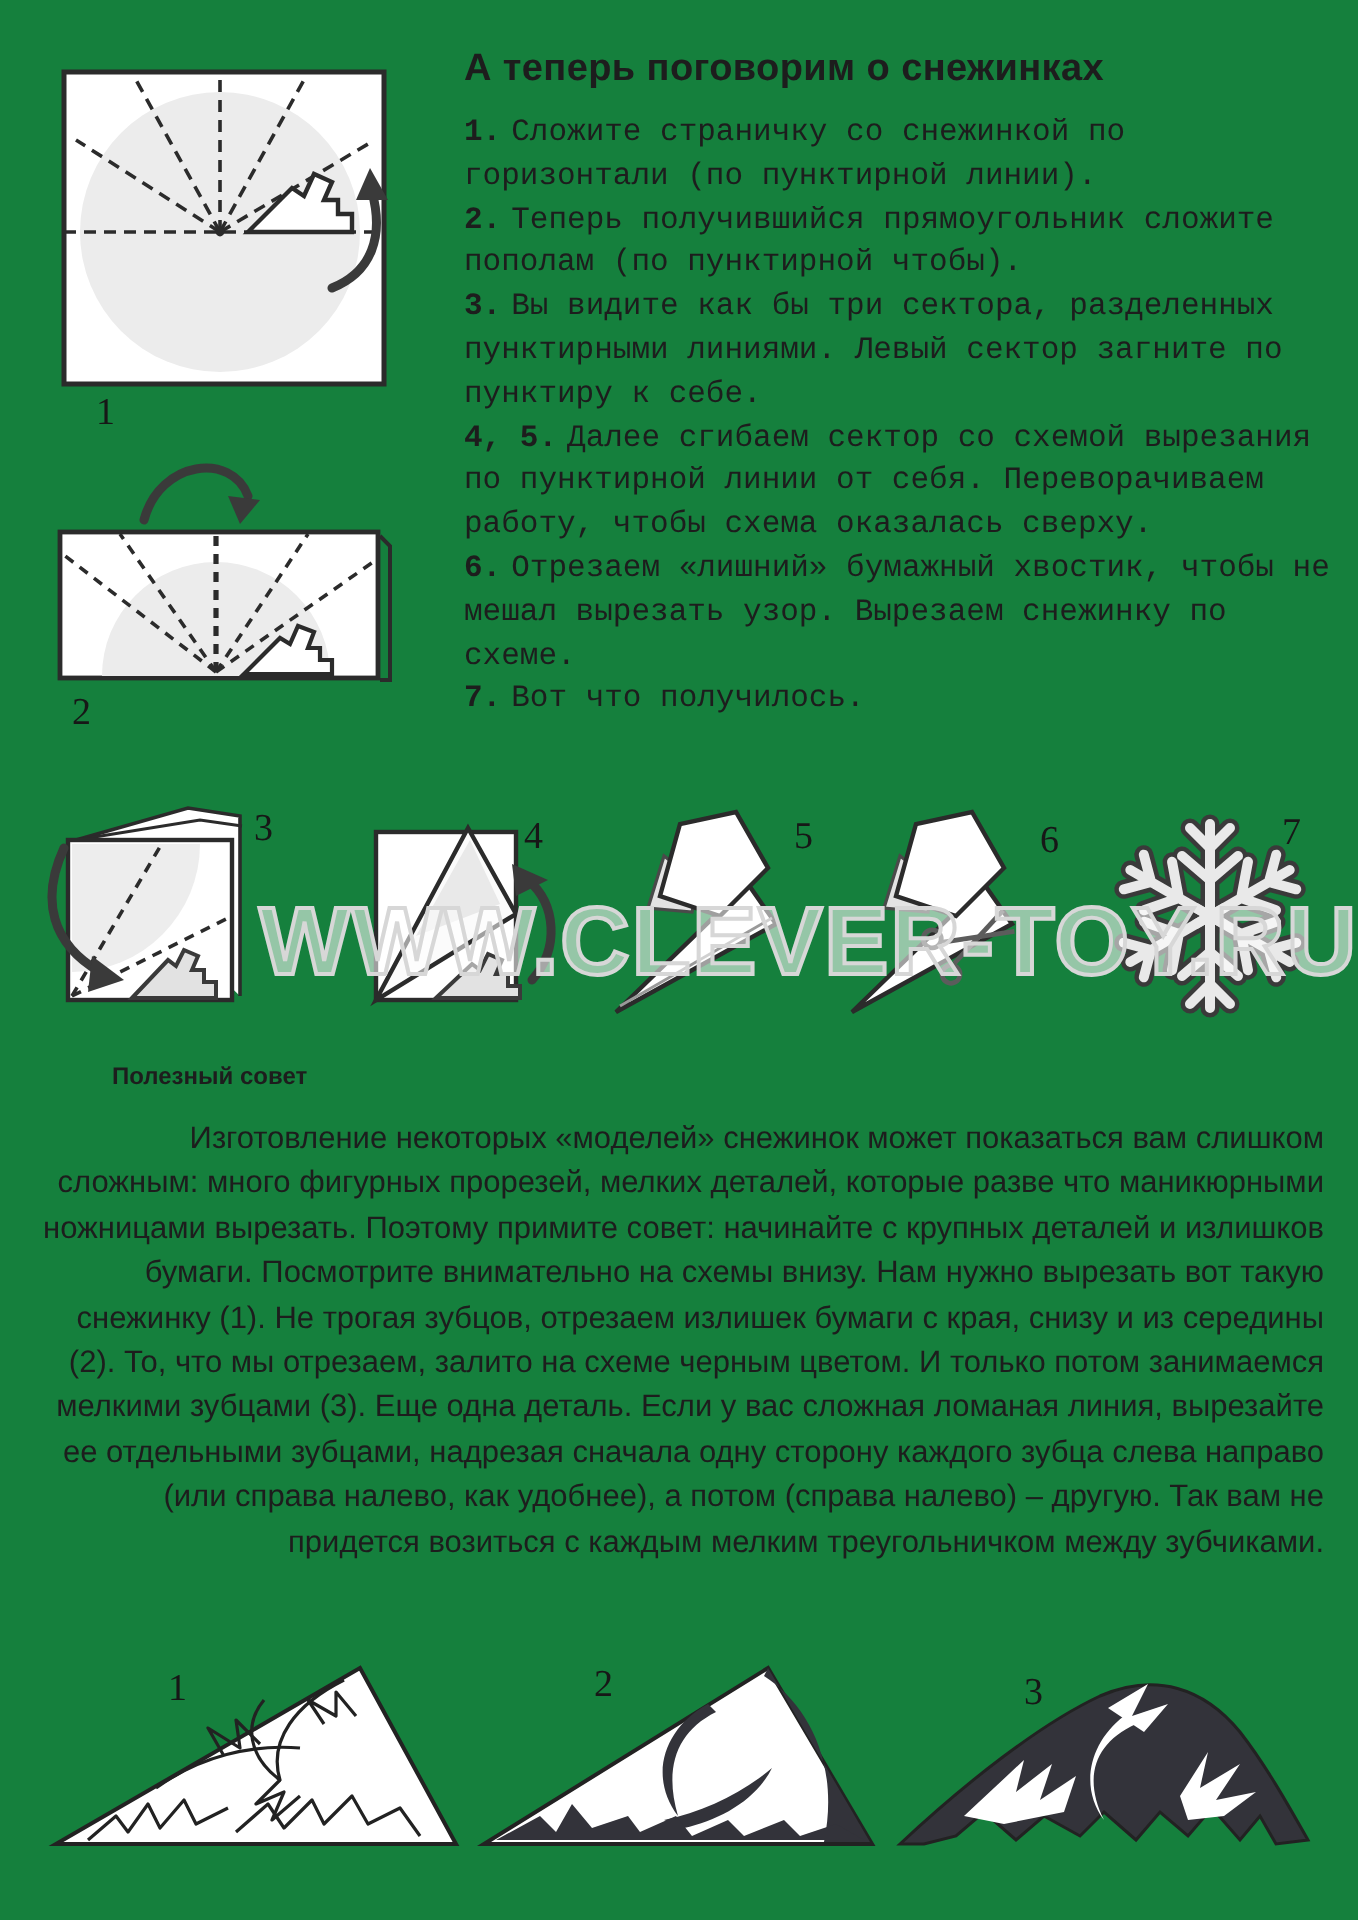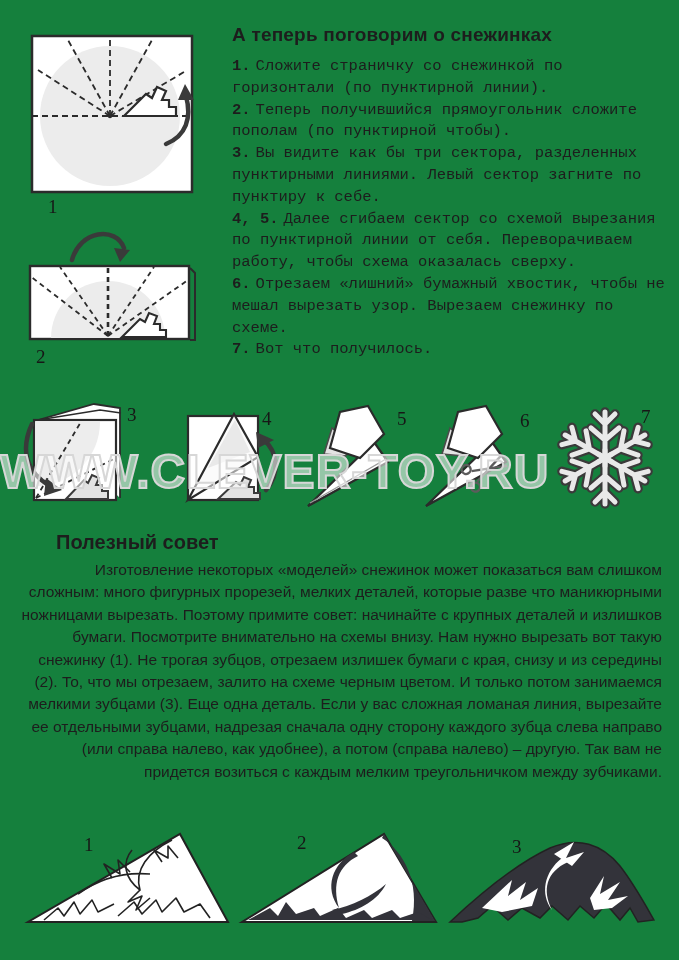--- a/index.html
+++ b/index.html
@@ -16,30 +16,30 @@
   #instructions{position:absolute;left:232px;top:56px;width:434px;}
   .instr{margin:0;font-size:15.5px;line-height:21.8px;font-family:Liberation Mono, monospace;}
   .instr .n{font-weight:bold;margin-right:5px;}
   
   .figlabel{
     position:absolute;font-family:"Liberation Serif", serif;
     font-size:19px;color:#171717;
   }
   
   #watermark{
-    position:absolute;left:0;top:444px;width:679px;text-align:left;
+    position:absolute;left:0;top:444px;width:679px;text-align:right;
     font-size:48px;font-weight:bold;letter-spacing:1px;
     color:rgba(255,255,255,0.55);
     -webkit-text-stroke:2px #d7d7d7;
     z-index:6;pointer-events:none;white-space:nowrap;
   }
   
   #tip-heading{
     position:absolute;left:56px;top:531px;
-    font-size:20px;font-weight:bold;
+    font-size:12px;font-weight:bold;
   }
   #tip-body{
     position:absolute;left:12px;top:559px;width:650px;
     font-size:15.5px;line-height:22.4px;text-indent:26px;text-align:right;
   }
   .fig{position:absolute;}
   svg{display:block;}
 </style>
 </head>
 <body>

